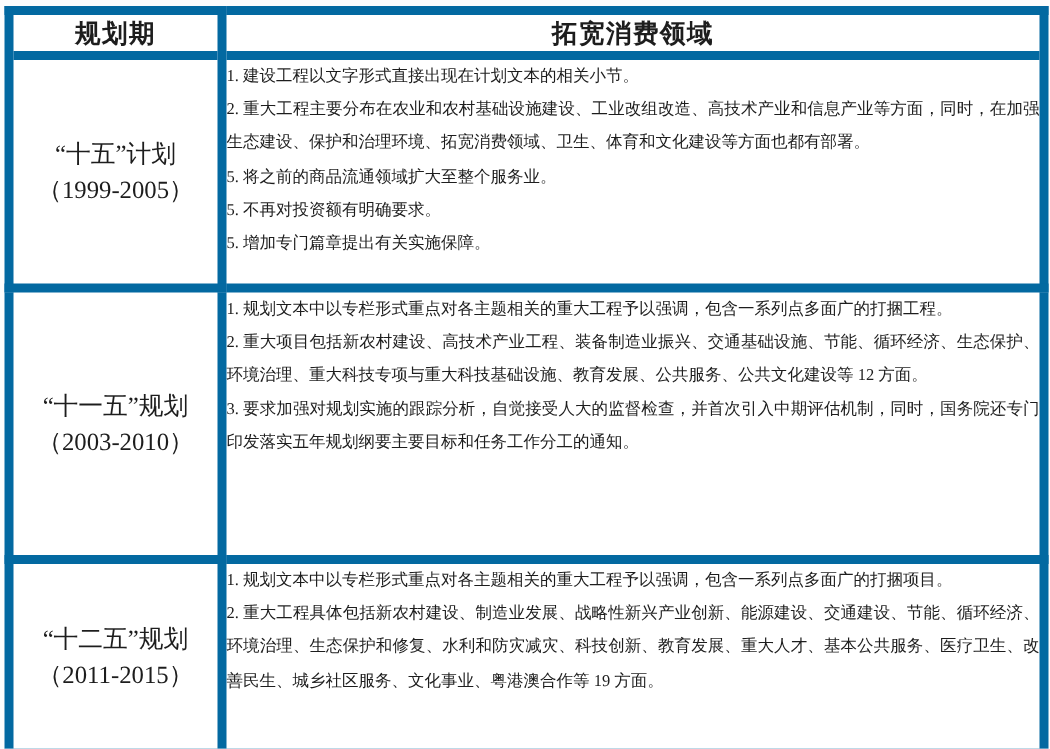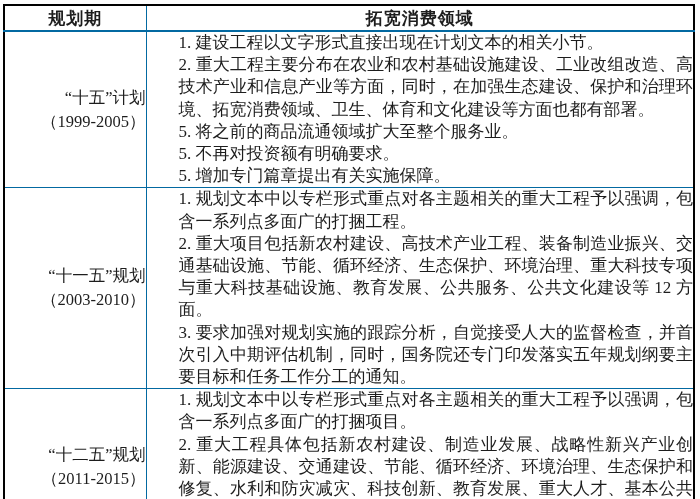--- a/index.html
+++ b/index.html
@@ -24,21 +24,21 @@
     width: 690px;
     height: 491px;
     border-collapse: collapse;
     table-layout: fixed;
     background: #ffffff;
   }
   table.plan-table col.col-period   { width: 142px; }
   table.plan-table col.col-features { width: 548px; }
   table.plan-table th,
   table.plan-table td {
-    border: 1px solid #0369a1;
+    border: 6px solid #0369a1;
     padding: 0;
   }
   table.plan-table {
     border: 2px solid #000;
   }
   tr.header-row th {
     height: 24px;
     font-weight: bold;
     font-size: 17px;
     text-align: center;
@@ -51,33 +51,31 @@
     vertical-align: middle;
     font-size: 16.5px;
     line-height: 24px;
   }
   td.features-cell {
     vertical-align: top;
     padding: 3px 8px 2px 7px;
   }
   td.features-cell p {
     margin: 0;
-    font-size: 17px;
+    font-size: 11px;
     line-height: 22.2px;
     text-align: justify;
     text-align-last: left;
     word-break: break-all;
-    padding-left: 32px;
   }
   tr.row-1 { height: 155px; }
   tr.row-2 { height: 181px; }
   tr.row-3 { height: 129px; }
   .period-name, .period-years {
     white-space: nowrap;
-    text-align: right;
   }
 </style>
 </head>
 <body>
 
 <div class="page">
   <table class="plan-table">
     <colgroup>
       <col class="col-period">
       <col class="col-features">

